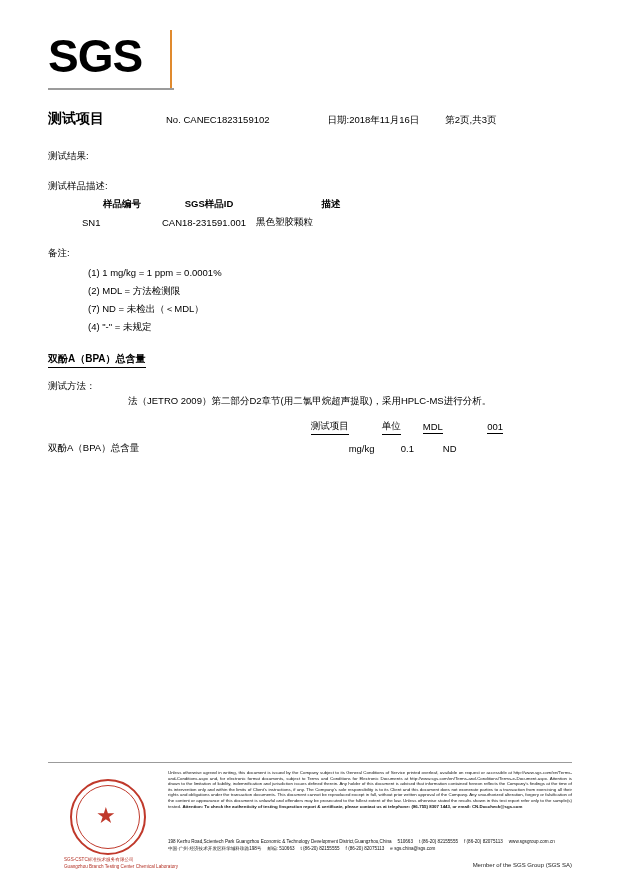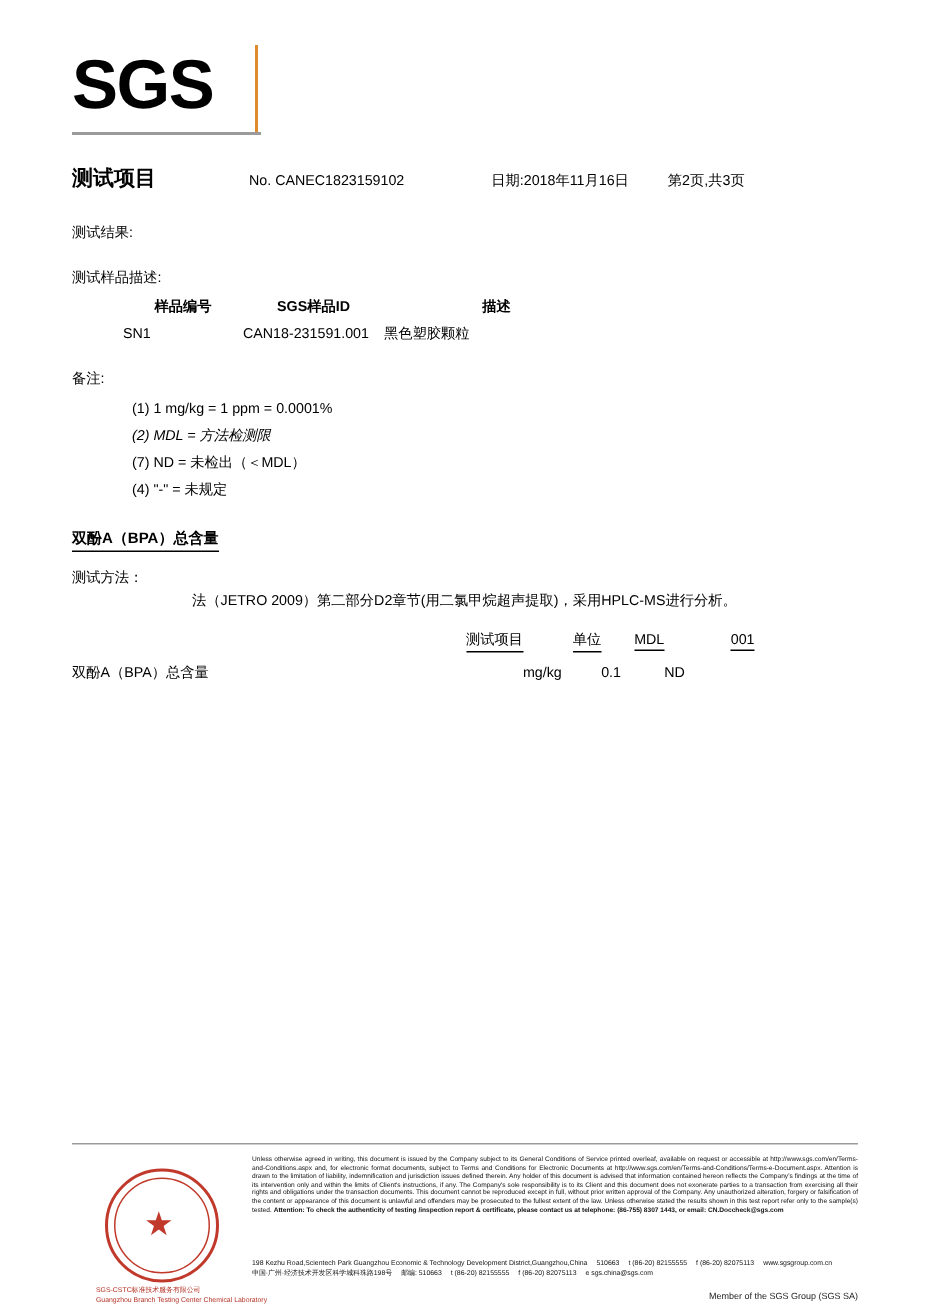--- a/index.html
+++ b/index.html
@@ -114,21 +114,21 @@
     padding: 0;
     white-space: nowrap;
   }
   .col-no  { width: 80px; }
   .col-id  { width: 94px; }
   .col-desc{ width: 150px; }
 
   .remark-label { left: 48px; top: 245px; }
   .remark-item  { left: 88px; }
   .r1 { top: 265px; }
-  .r2 { top: 283px; font-style: italic; }
+  .r2 { top: 283px; }
   .r3 { top: 301px; }
   .r4 { top: 319px; }
 
   .section-title {
     position: absolute;
     left: 48px;
     top: 352px;
     font-size: 10px;
     font-weight: bold;
     border-bottom: 1px solid #000;

